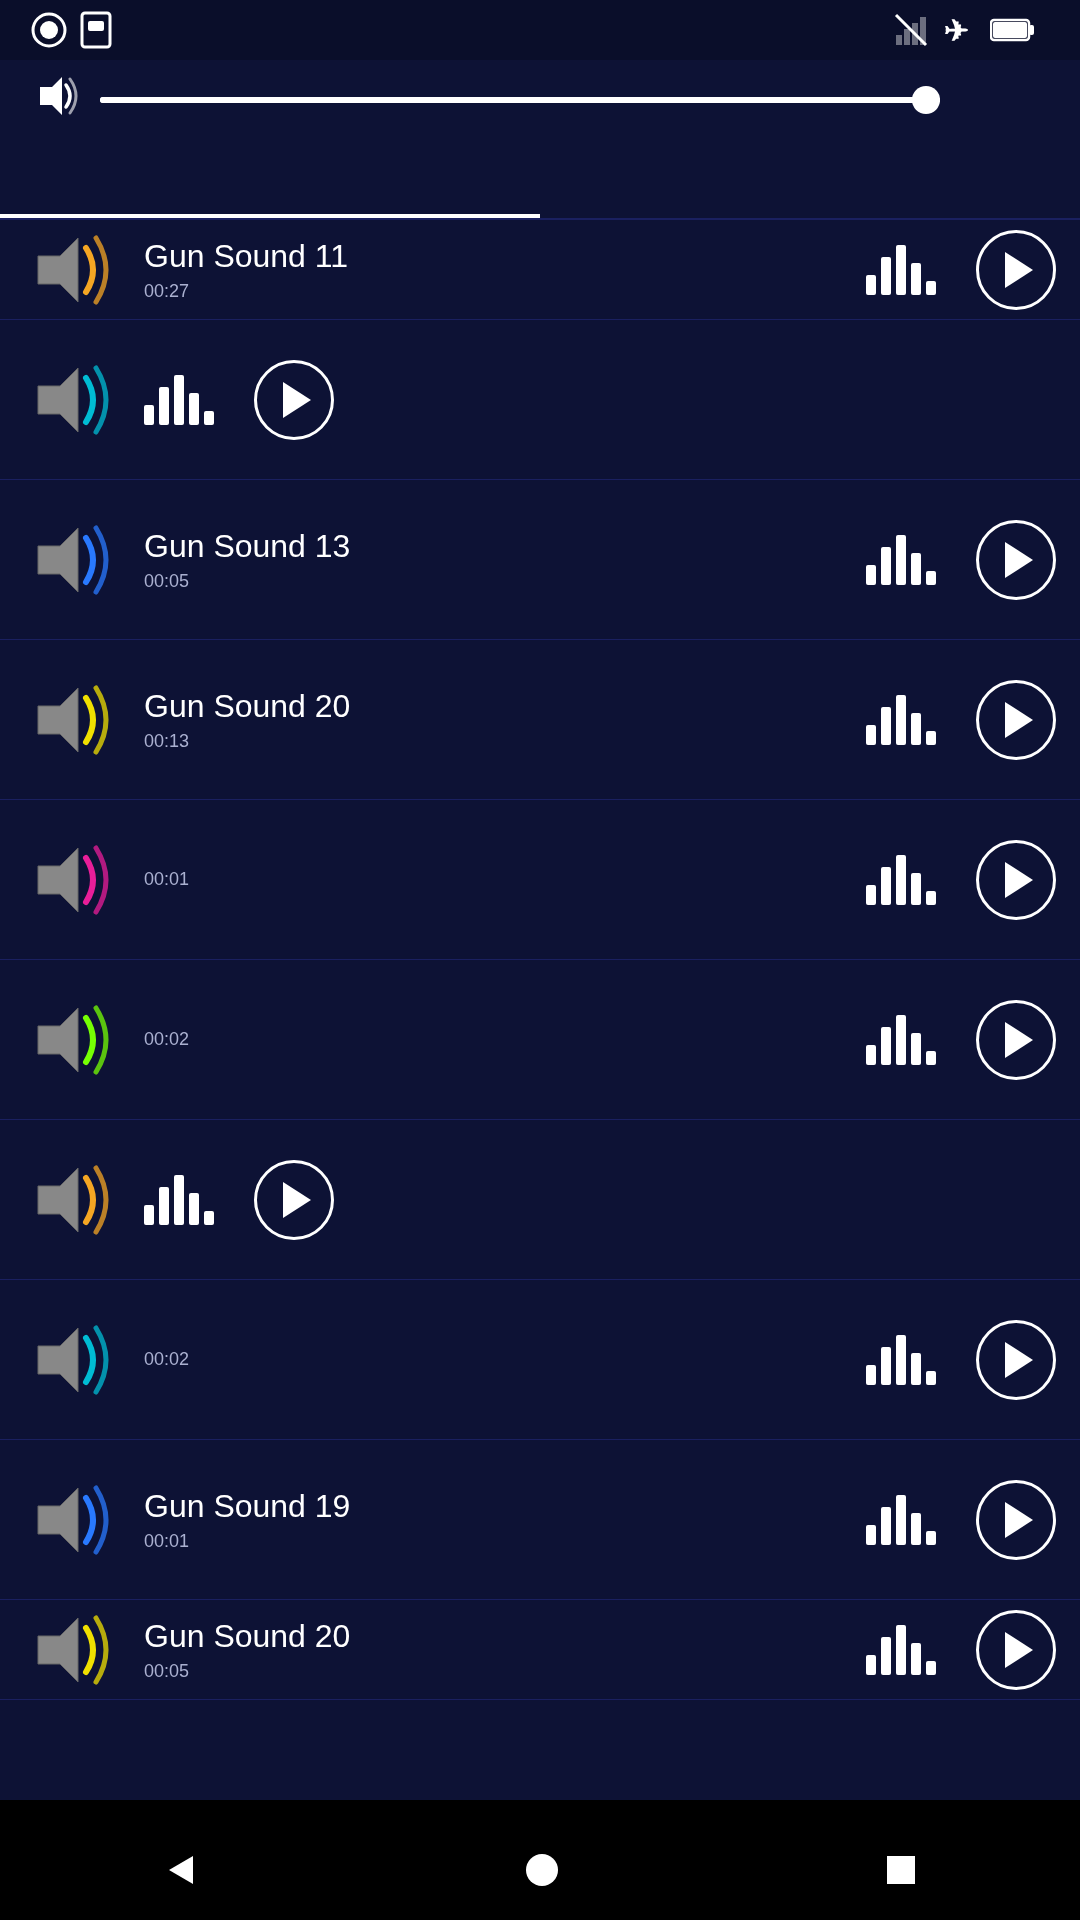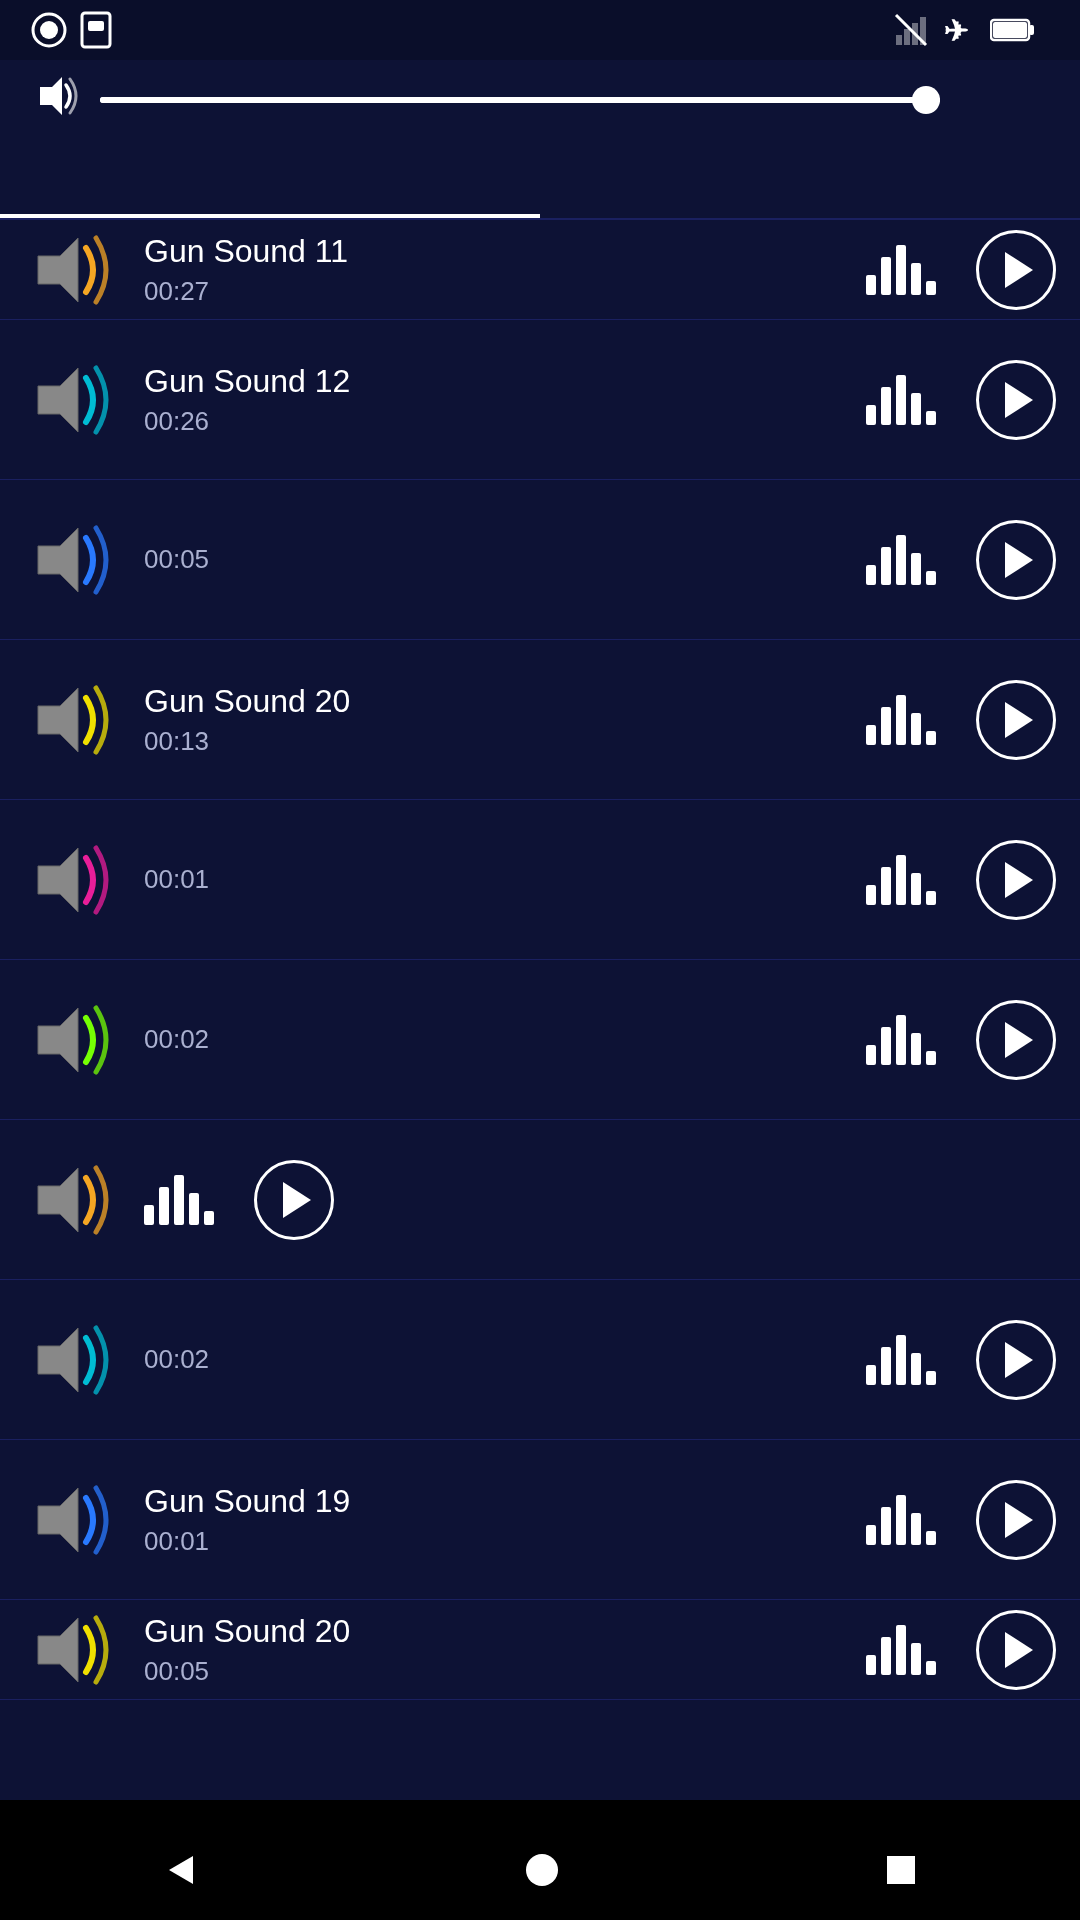--- a/index.html
+++ b/index.html
@@ -156,21 +156,21 @@
       flex-direction: column;
       gap: 6px;
     }
     .sound-name {
       color: #fff;
       font-size: 32px;
       font-weight: 500;
     }
     .sound-duration {
       color: #aab0d0;
-      font-size: 26px;
+      font-size: 18px;
     }
 
     
     .bars-icon {
       display: flex;
       align-items: flex-end;
       gap: 5px;
       height: 50px;
       margin-right: 20px;
     }
@@ -319,24 +319,20 @@
     <div class="sound-item">
       <div class="speaker-icon-wrap">
         <svg class="speaker-svg" viewBox="0 0 100 100" xmlns="http://www.w3.org/2000/svg">
 
       <polygon points="14,36 36,36 54,18 54,82 36,64 14,64" fill="#888" stroke="#666" stroke-width="1"></polygon>
 
       <path d="M62,28 Q76,50 62,72" fill="none" stroke="#00bcd4" stroke-width="6" stroke-linecap="round"></path>
       <path d="M72,18 Q92,50 72,82" fill="none" stroke="#00bcd4" stroke-width="5" stroke-linecap="round" opacity="0.75"></path>
     </svg>
       </div>
-      <div class="sound-info">
-        <span class="sound-name">Gun Sound 12</span>
-        <span class="sound-duration">00:26</span>
-      </div>
       <div class="bars-icon">
       <div class="bar" style="height:20px"></div>
       <div class="bar" style="height:38px"></div>
       <div class="bar" style="height:50px"></div>
       <div class="bar" style="height:32px"></div>
       <div class="bar" style="height:14px"></div>
     </div>
       <div class="play-btn">
       <div class="play-triangle"></div>
     </div>
@@ -345,20 +341,21 @@
       <div class="speaker-icon-wrap">
         <svg class="speaker-svg" viewBox="0 0 100 100" xmlns="http://www.w3.org/2000/svg">
 
       <polygon points="14,36 36,36 54,18 54,82 36,64 14,64" fill="#888" stroke="#666" stroke-width="1"></polygon>
 
       <path d="M62,28 Q76,50 62,72" fill="none" stroke="#2979ff" stroke-width="6" stroke-linecap="round"></path>
       <path d="M72,18 Q92,50 72,82" fill="none" stroke="#2979ff" stroke-width="5" stroke-linecap="round" opacity="0.75"></path>
     </svg>
       </div>
       <div class="sound-info">
+        <span class="sound-name">Gun Sound 13</span>
         <span class="sound-duration">00:05</span>
       </div>
       <div class="bars-icon">
       <div class="bar" style="height:20px"></div>
       <div class="bar" style="height:38px"></div>
       <div class="bar" style="height:50px"></div>
       <div class="bar" style="height:32px"></div>
       <div class="bar" style="height:14px"></div>
     </div>
       <div class="play-btn">

